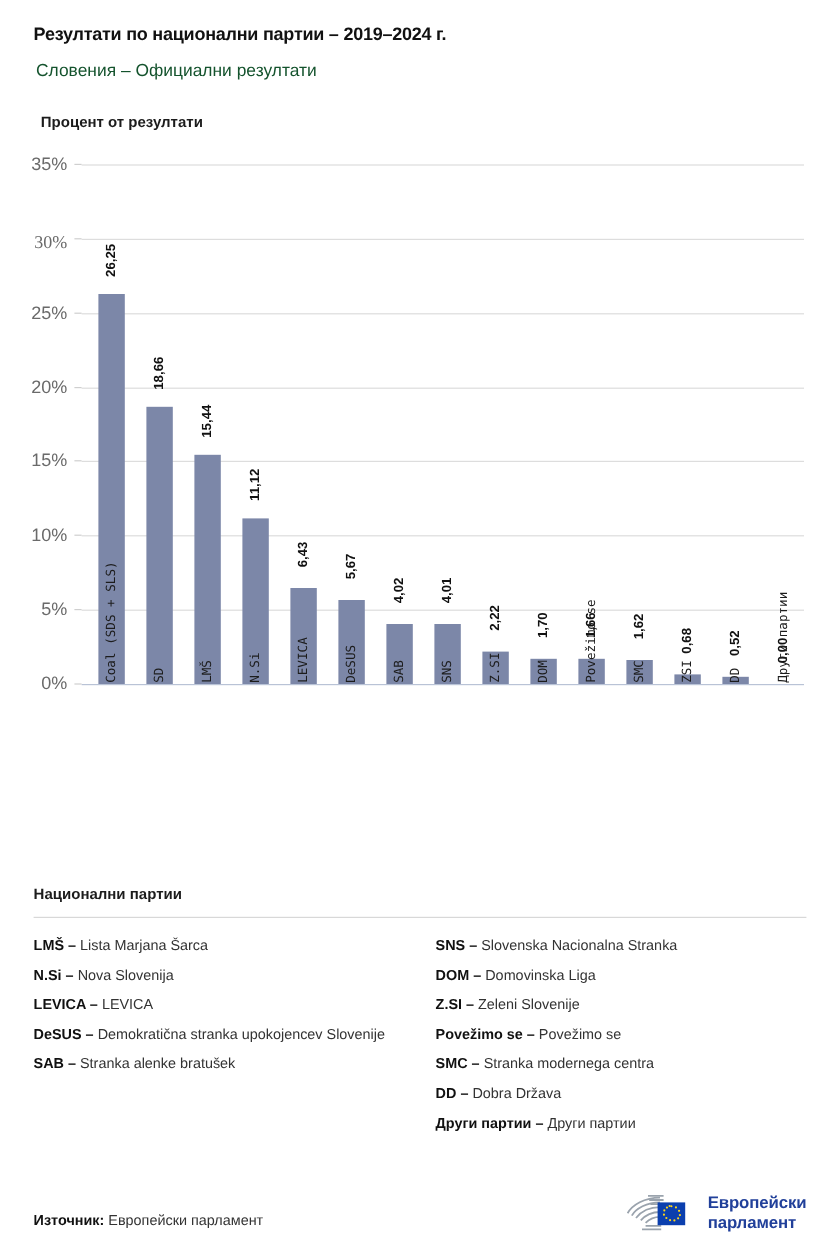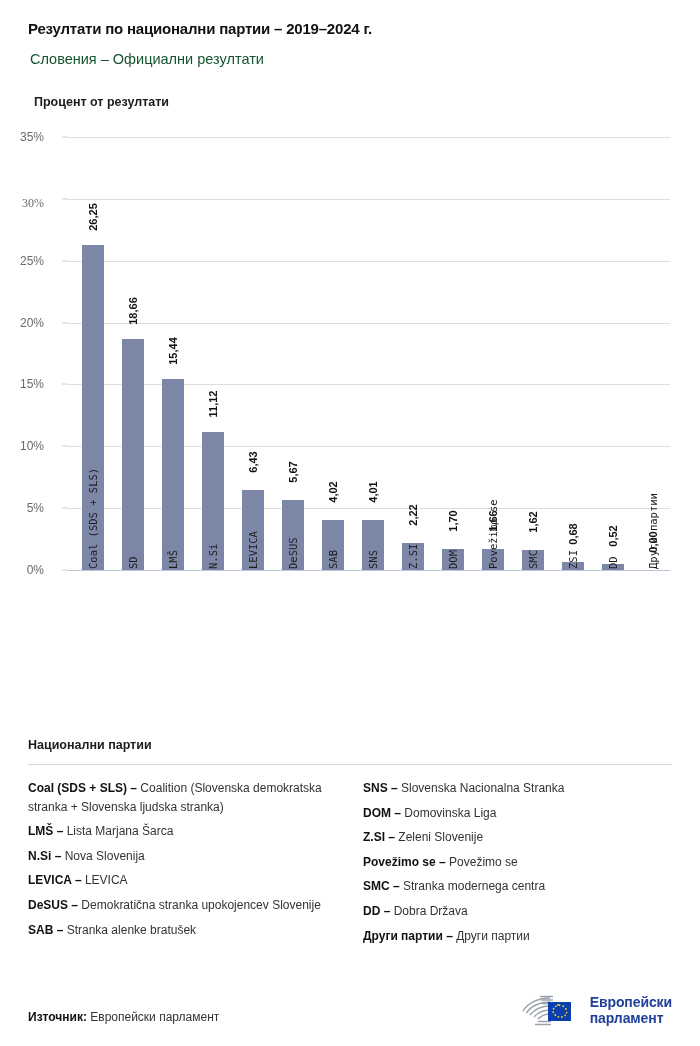--- a/index.html
+++ b/index.html
@@ -56,22 +56,22 @@
     left: 0;
     right: 0;
     height: 1px;
     background: #dddddd;
   }
   .gridline.base { background: #b9c3d6; }
   .tick-label {
     position: absolute;
     right: 100%;
     transform: translateY(-50%);
-    margin-right: 24px;
-    font-size: 12px;
+    margin-right: 12px;
+    font-size: 15px;
     color: #6a6a6a;
     white-space: nowrap;
   }
   .tick-mark {
     position: absolute;
     right: 100%;
     width: 6px;
     height: 1px;
     background: #cfcfcf;
     transform: translateY(-50%);
@@ -307,21 +307,20 @@
       <div class="cat-label" style="left: 607px;"><span>DD</span></div>
       <div class="cat-label" style="left: 647px;"><span>Други партии</span></div>
     </div>
 </div>
 
 <div class="legend">
   <div class="legend-heading">Национални партии</div>
   <div class="legend-rule"></div>
   <div class="legend-cols">
     <div class="legend-col">
-        <div class="legend-item"><span class="abbr">Coal (SDS + SLS) –</span><span> Coalition (Slovenska demokratska stranka + Slovenska ljudska stranka)</span></div>
         <div class="legend-item"><span class="abbr">LMŠ –</span><span> Lista Marjana Šarca</span></div>
         <div class="legend-item"><span class="abbr">N.Si –</span><span> Nova Slovenija</span></div>
         <div class="legend-item"><span class="abbr">LEVICA –</span><span> LEVICA</span></div>
         <div class="legend-item"><span class="abbr">DeSUS –</span><span> Demokratična stranka upokojencev Slovenije</span></div>
         <div class="legend-item"><span class="abbr">SAB –</span><span> Stranka alenke bratušek</span></div>
       </div>
     <div class="legend-col">
         <div class="legend-item"><span class="abbr">SNS –</span><span> Slovenska Nacionalna Stranka</span></div>
         <div class="legend-item"><span class="abbr">DOM –</span><span> Domovinska Liga</span></div>
         <div class="legend-item"><span class="abbr">Z.SI –</span><span> Zeleni Slovenije</span></div>

